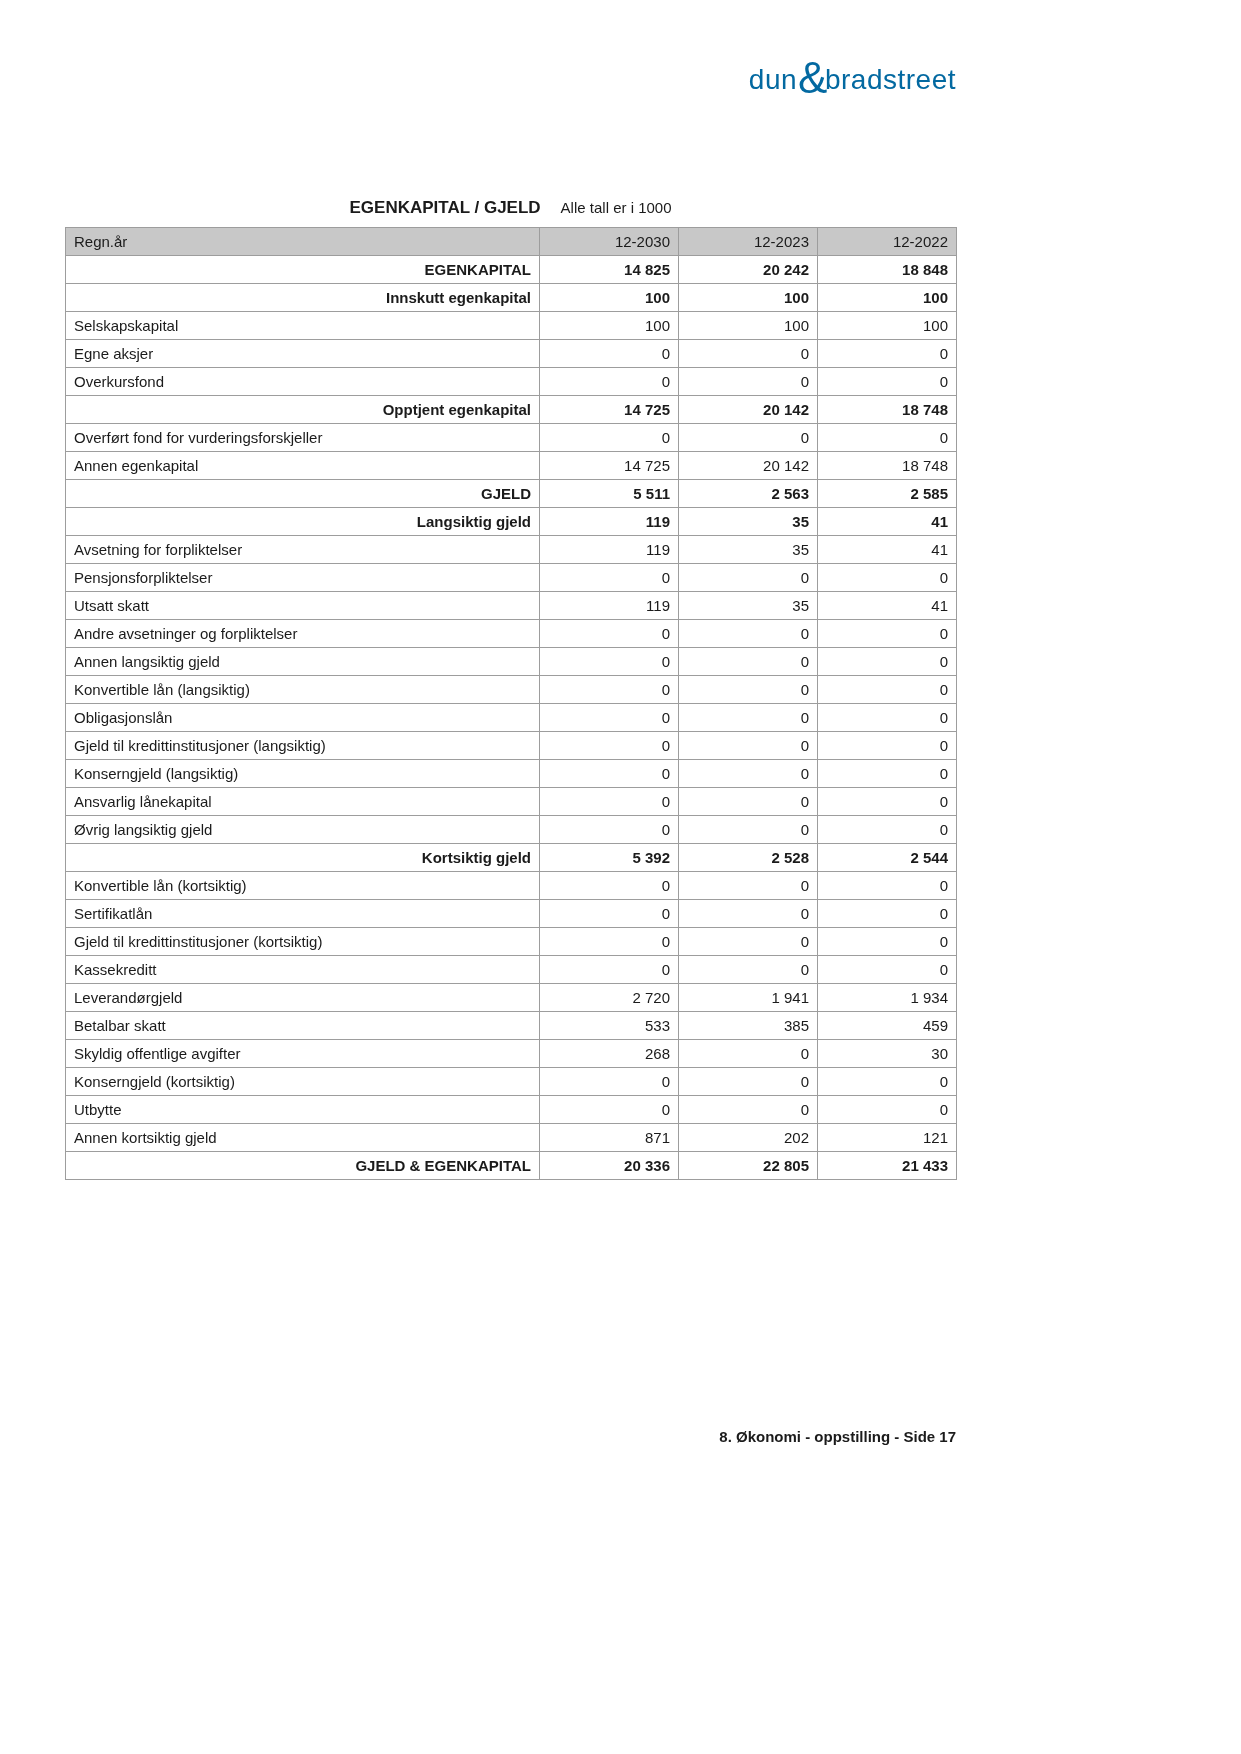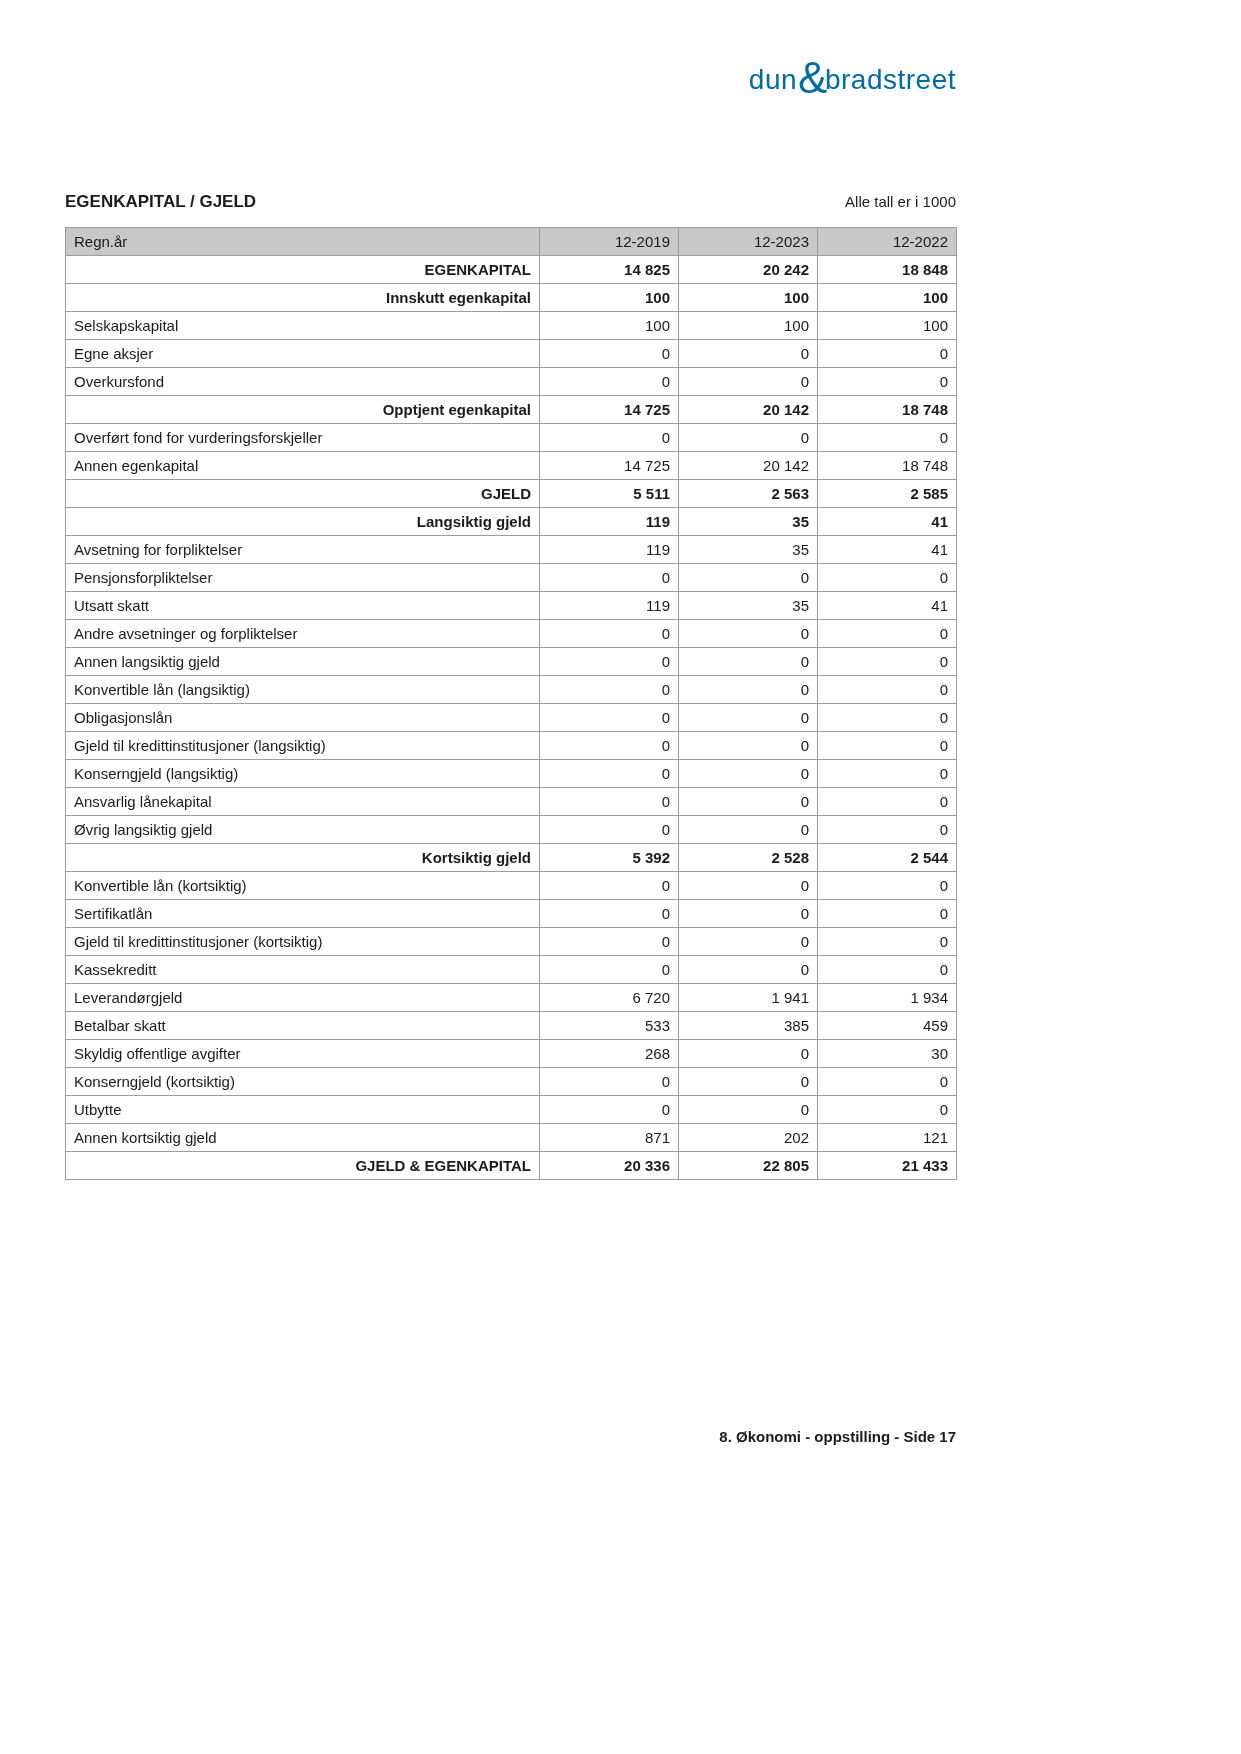--- a/index.html
+++ b/index.html
@@ -35,25 +35,25 @@
     font-size: 44px;
     font-weight: 400;
     line-height: 0;
     margin: 0 -3px 0 1px;
     position: relative;
     top: -2px;
   }
   
   .title-row {
     position: absolute;
-    top: 192px;
+    top: 198px;
     left: 0;
     width: 100%;
     display: flex;
-    justify-content: space-between;
+    justify-content: center;
     align-items: baseline;
     gap: 20px;
   }
   .page-title { font-size: 17px; font-weight: bold; }
   .units-note { font-size: 15px; }
   
   table.balance {
     position: absolute;
     top: 227px;
     left: 0;
@@ -109,21 +109,21 @@
   <table class="balance">
     <colgroup>
       <col class="c-label">
       <col class="c-num">
       <col class="c-num">
       <col class="c-num">
     </colgroup>
     <thead>
       <tr>
         <th>Regn.år</th>
-        <th class="num">12-2019</th>
+        <th class="num">12-2030</th>
         <th class="num">12-2023</th>
         <th class="num">12-2022</th>
       </tr>
     </thead>
     <tbody>
         <tr class="bold">
           <td>EGENKAPITAL</td>
           <td class="num">14 825</td>
           <td class="num">20 242</td>
           <td class="num">18 848</td>
@@ -273,21 +273,21 @@
           <td class="num">0</td>
         </tr>
         <tr>
           <td>Kassekreditt</td>
           <td class="num">0</td>
           <td class="num">0</td>
           <td class="num">0</td>
         </tr>
         <tr>
           <td>Leverandørgjeld</td>
-          <td class="num">6 720</td>
+          <td class="num">2 720</td>
           <td class="num">1 941</td>
           <td class="num">1 934</td>
         </tr>
         <tr>
           <td>Betalbar skatt</td>
           <td class="num">533</td>
           <td class="num">385</td>
           <td class="num">459</td>
         </tr>
         <tr>

